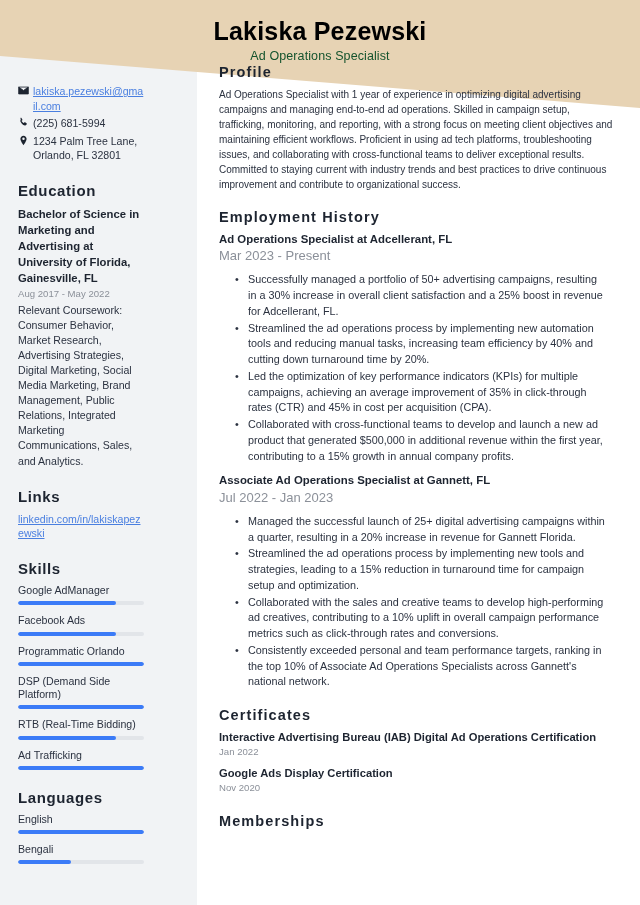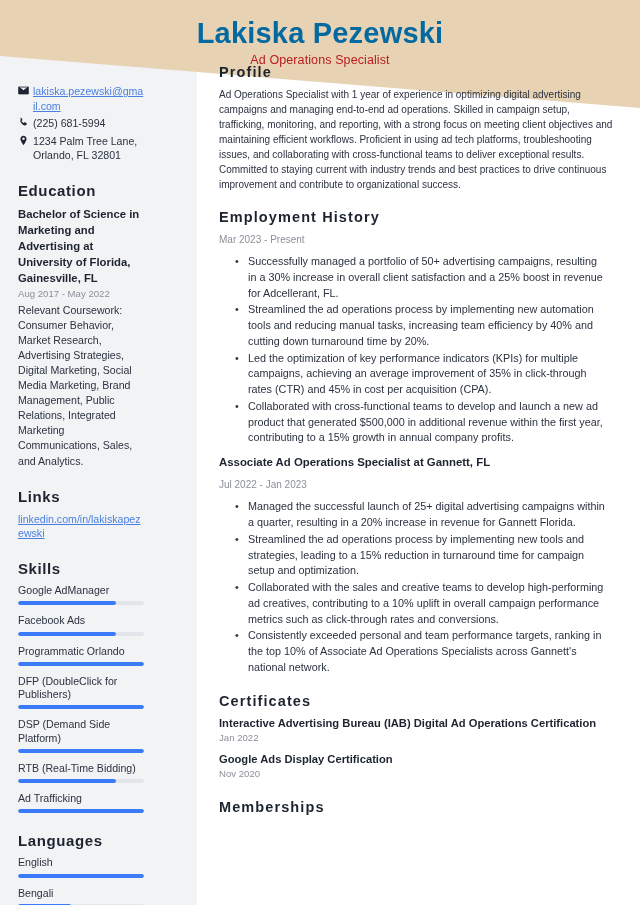--- a/index.html
+++ b/index.html
@@ -51,30 +51,30 @@
   #banner-text {
     position: absolute;
     left: 0;
     top: 0;
     width: 640px;
     text-align: center;
     padding-top: 17px;
     box-sizing: border-box;
   }
   #name {
-    font-size: 29px;
+    font-size: 25px;
     font-weight: bold;
     letter-spacing: 0.2px;
-    color: #0369a1;
+    color: #000000;
     line-height: 1.15;
     margin: 0;
   }
   #job-title {
     font-size: 12.5px;
-    color: #b91c1c;
+    color: #14532d;
     margin-top: 3px;
     letter-spacing: 0.1px;
   }
 
   
   #sidebar-content {
     position: absolute;
     left: 0;
     top: 0;
     width: 160px;
@@ -196,23 +196,23 @@
   }
 
   .job { margin-bottom: 9px; }
   .job-title {
     font-size: 11.4px;
     font-weight: bold;
     color: #1d2430;
     line-height: 1.35;
   }
   .job-date {
-    font-size: 10px;
+    font-size: 13px;
     color: #8b9099;
-    margin-top: 9px;
+    margin-top: 1px;
     margin-bottom: 3px;
   }
   .bullets {
     margin: 9px;
     padding-left: 18px;
     list-style: none;
   }
   .bullets li {
     position: relative;
     font-size: 10.8px;
@@ -325,26 +325,20 @@
               <div class="bar-fill" style="width: 78%;"></div>
             </div>
           </div>
           <div class="bar-item">
             <div class="bar-label">Programmatic Orlando</div>
             <div class="bar-track">
               <div class="bar-fill" style="width: 100%;"></div>
             </div>
           </div>
           <div class="bar-item">
-            <div class="bar-label">DFP (DoubleClick for Publishers)</div>
-            <div class="bar-track">
-              <div class="bar-fill" style="width: 100%;"></div>
-            </div>
-          </div>
-          <div class="bar-item">
             <div class="bar-label">DSP (Demand Side Platform)</div>
             <div class="bar-track">
               <div class="bar-fill" style="width: 100%;"></div>
             </div>
           </div>
           <div class="bar-item">
             <div class="bar-label">RTB (Real-Time Bidding)</div>
             <div class="bar-track">
               <div class="bar-fill" style="width: 78%;"></div>
             </div>
@@ -382,20 +376,21 @@
 
     <div class="section">
       <div class="main-heading">Profile</div>
       <div class="profile-text">Ad Operations Specialist with 1 year of experience in optimizing digital advertising campaigns and managing end-to-end ad operations. Skilled in campaign setup, trafficking, monitoring, and reporting, with a strong focus on meeting client objectives and maintaining efficient workflows. Proficient in using ad tech platforms, troubleshooting issues, and collaborating with cross-functional teams to deliver exceptional results. Committed to staying current with industry trends and best practices to drive continuous improvement and contribute to organizational success.</div>
     </div>
 
     <div class="section">
       <div class="main-heading">Employment History</div>
       <div id="jobs-list">
           <div class="job">
+            <div class="job-title">Ad Operations Specialist at Adcellerant, FL</div>
             <div class="job-date">Mar 2023 - Present</div>
             <ul class="bullets">
               <li>Successfully managed a portfolio of 50+ advertising campaigns, resulting in a 30% increase in overall client satisfaction and a 25% boost in revenue for Adcellerant, FL.</li>
               <li>Streamlined the ad operations process by implementing new automation tools and reducing manual tasks, increasing team efficiency by 40% and cutting down turnaround time by 20%.</li>
               <li>Led the optimization of key performance indicators (KPIs) for multiple campaigns, achieving an average improvement of 35% in click-through rates (CTR) and 45% in cost per acquisition (CPA).</li>
               <li>Collaborated with cross-functional teams to develop and launch a new ad product that generated $500,000 in additional revenue within the first year, contributing to a 15% growth in annual company profits.</li>
             </ul>
           </div>
           <div class="job">
             <div class="job-title">Associate Ad Operations Specialist at Gannett, FL</div>

